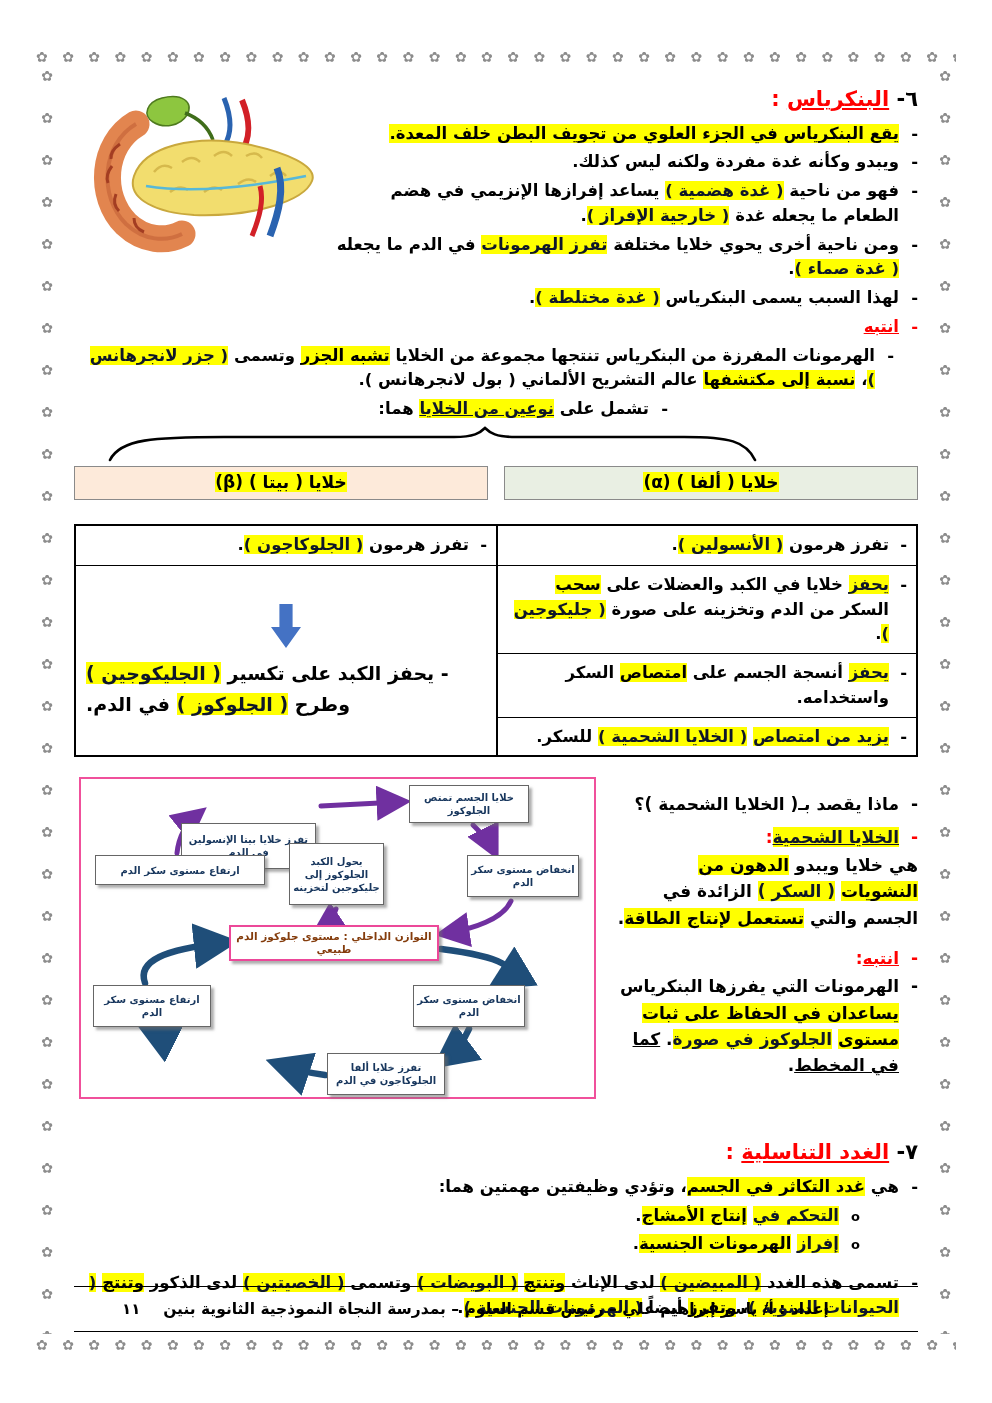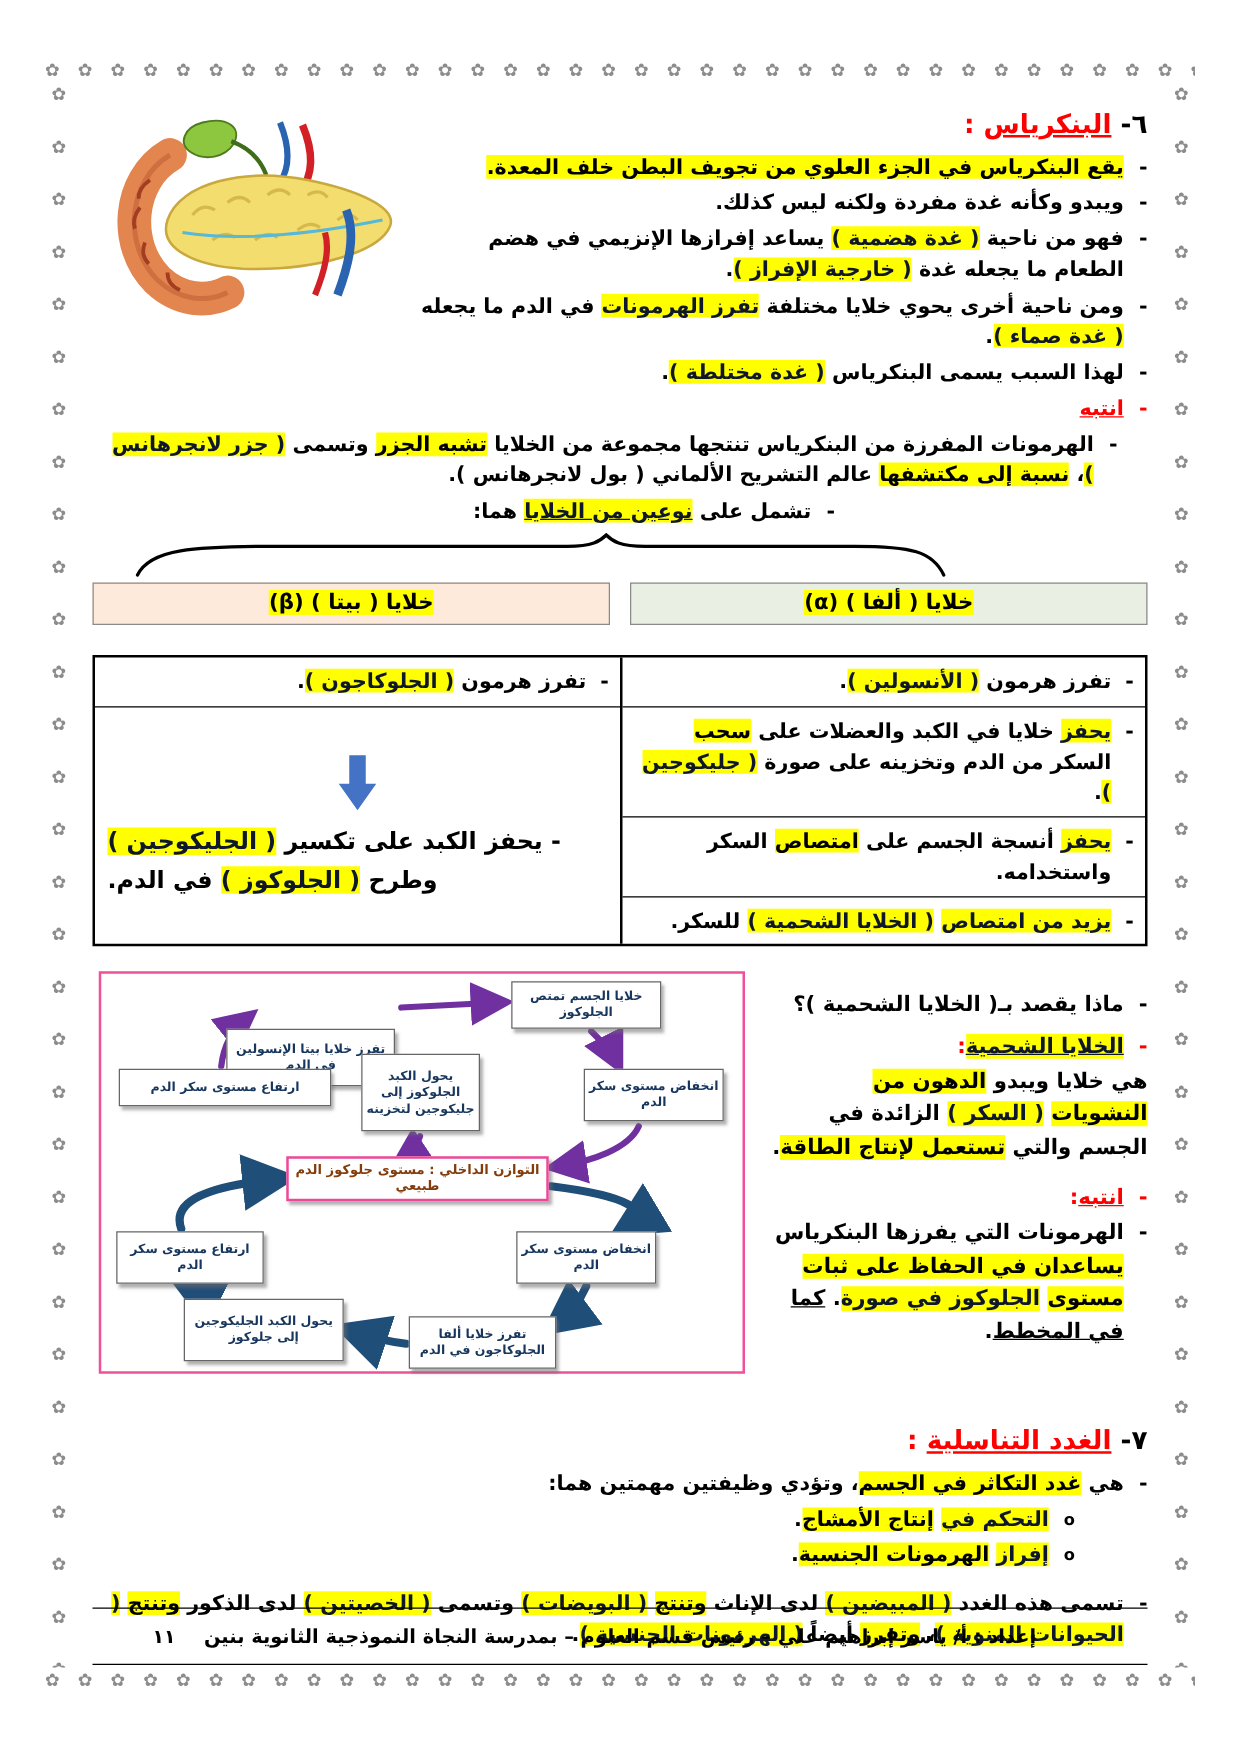--- a/index.html
+++ b/index.html
@@ -248,21 +248,20 @@
           </g>
         </svg>
         <div class="fc-box fc-b1">تفرز خلايا بيتا الإنسولين في الدم</div>
         <div class="fc-box fc-b2">خلايا الجسم تمتص الجلوكوز</div>
         <div class="fc-box fc-b3">ارتفاع مستوى سكر الدم</div>
         <div class="fc-box fc-b4">يحول الكبد الجلوكوز إلى جليكوجين لتخزينه</div>
         <div class="fc-box fc-b5">انخفاض مستوى سكر الدم</div>
         <div class="fc-box fc-b6">التوازن الداخلي : مستوى جلوكوز الدم طبيعي</div>
         <div class="fc-box fc-b7">انخفاض مستوى سكر الدم</div>
         <div class="fc-box fc-b8">ارتفاع مستوى سكر الدم</div>
-        <div class="fc-box fc-b9">يحول الكبد الجليكوجين إلى جلوكوز</div>
         <div class="fc-box fc-b10">تفرز خلايا ألفا الجلوكاجون في الدم</div>
       </div>
     </div>
 
     <div class="sec7">
       <div class="sec-title">
         <span>٧-</span>
         <span class="t-red">الغدد التناسلية</span><span class="t-colon"> :</span>
       </div>
       <div class="li">

